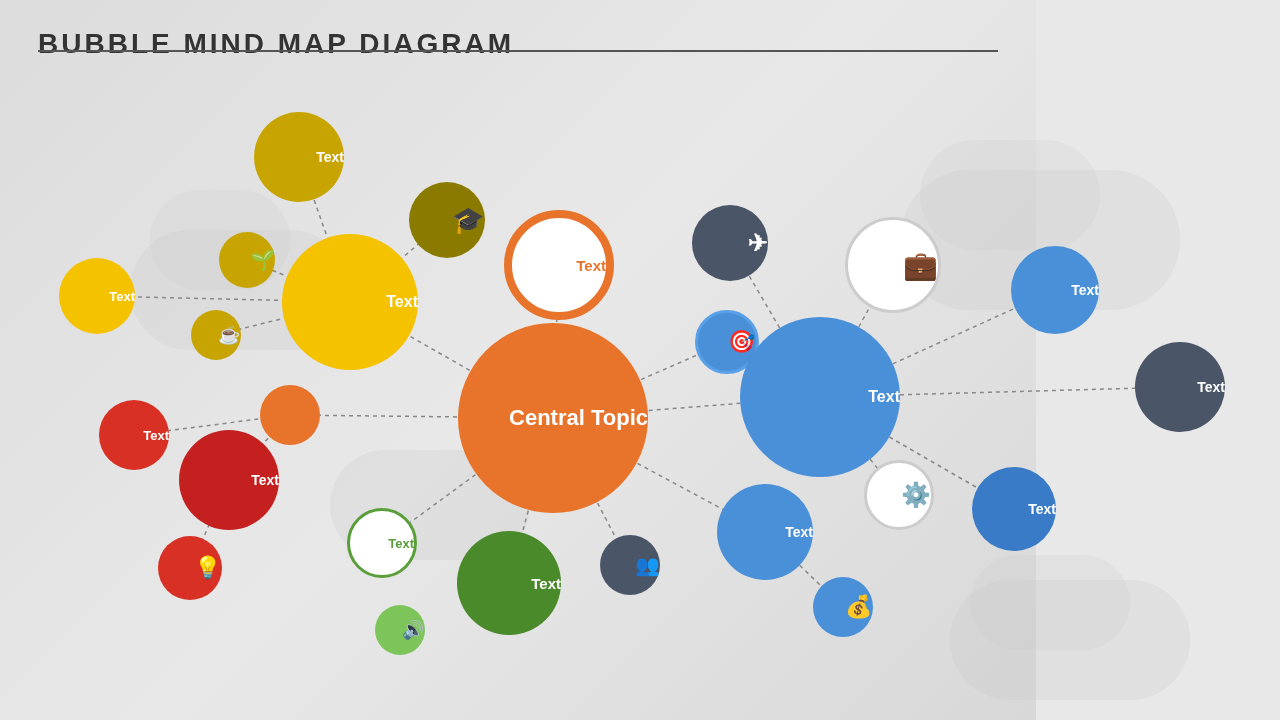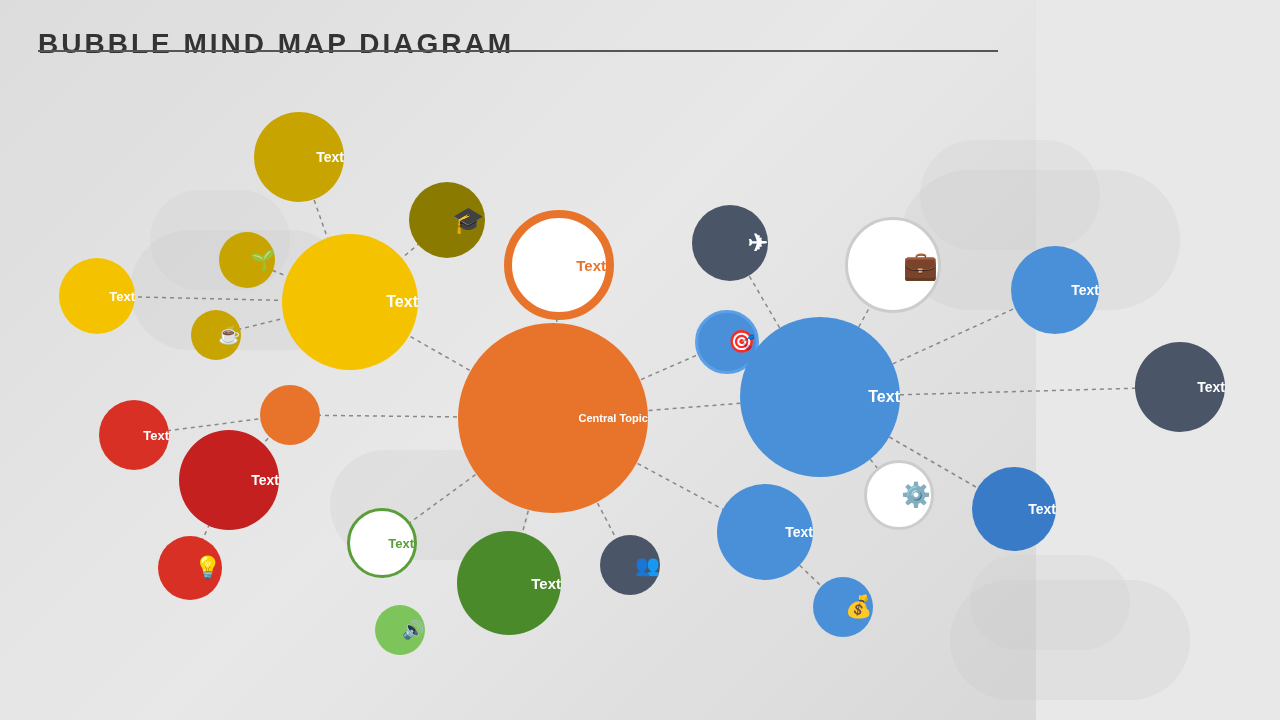--- a/index.html
+++ b/index.html
@@ -94,21 +94,21 @@
     <line x1="229" y1="480" x2="190" y2="568" stroke="#888" stroke-width="1.5" stroke-dasharray="4,4"></line>
     <line x1="820" y1="397" x2="730" y2="243" stroke="#888" stroke-width="1.5" stroke-dasharray="4,4"></line>
     <line x1="820" y1="397" x2="893" y2="265" stroke="#888" stroke-width="1.5" stroke-dasharray="4,4"></line>
     <line x1="820" y1="397" x2="1055" y2="290" stroke="#888" stroke-width="1.5" stroke-dasharray="4,4"></line>
     <line x1="820" y1="397" x2="1180" y2="387" stroke="#888" stroke-width="1.5" stroke-dasharray="4,4"></line>
     <line x1="820" y1="397" x2="899" y2="495" stroke="#888" stroke-width="1.5" stroke-dasharray="4,4"></line>
     <line x1="820" y1="397" x2="1014" y2="509" stroke="#888" stroke-width="1.5" stroke-dasharray="4,4"></line>
     <line x1="765" y1="532" x2="843" y2="607" stroke="#888" stroke-width="1.5" stroke-dasharray="4,4"></line>
   </svg>
 
-  <div class="bubble" style="left:553px; top:418px; width:190px; height:190px; background:#E8732A; font-size:11px; color:white; font-weight:bold;">
+  <div class="bubble" style="left:553px; top:418px; width:190px; height:190px; background:#E8732A; font-size:22px; color:white; font-weight:bold;">
     <span>Central Topic</span>
   </div>
 
   <div class="bubble" style="left:350px; top:302px; width:136px; height:136px; background:#F5C200; font-size:16px;">
     <span>Text</span>
   </div>
 
   <div class="bubble" style="left:299px; top:157px; width:90px; height:90px; background:#C8A400; font-size:14px;">
     <span>Text</span>
   </div>

